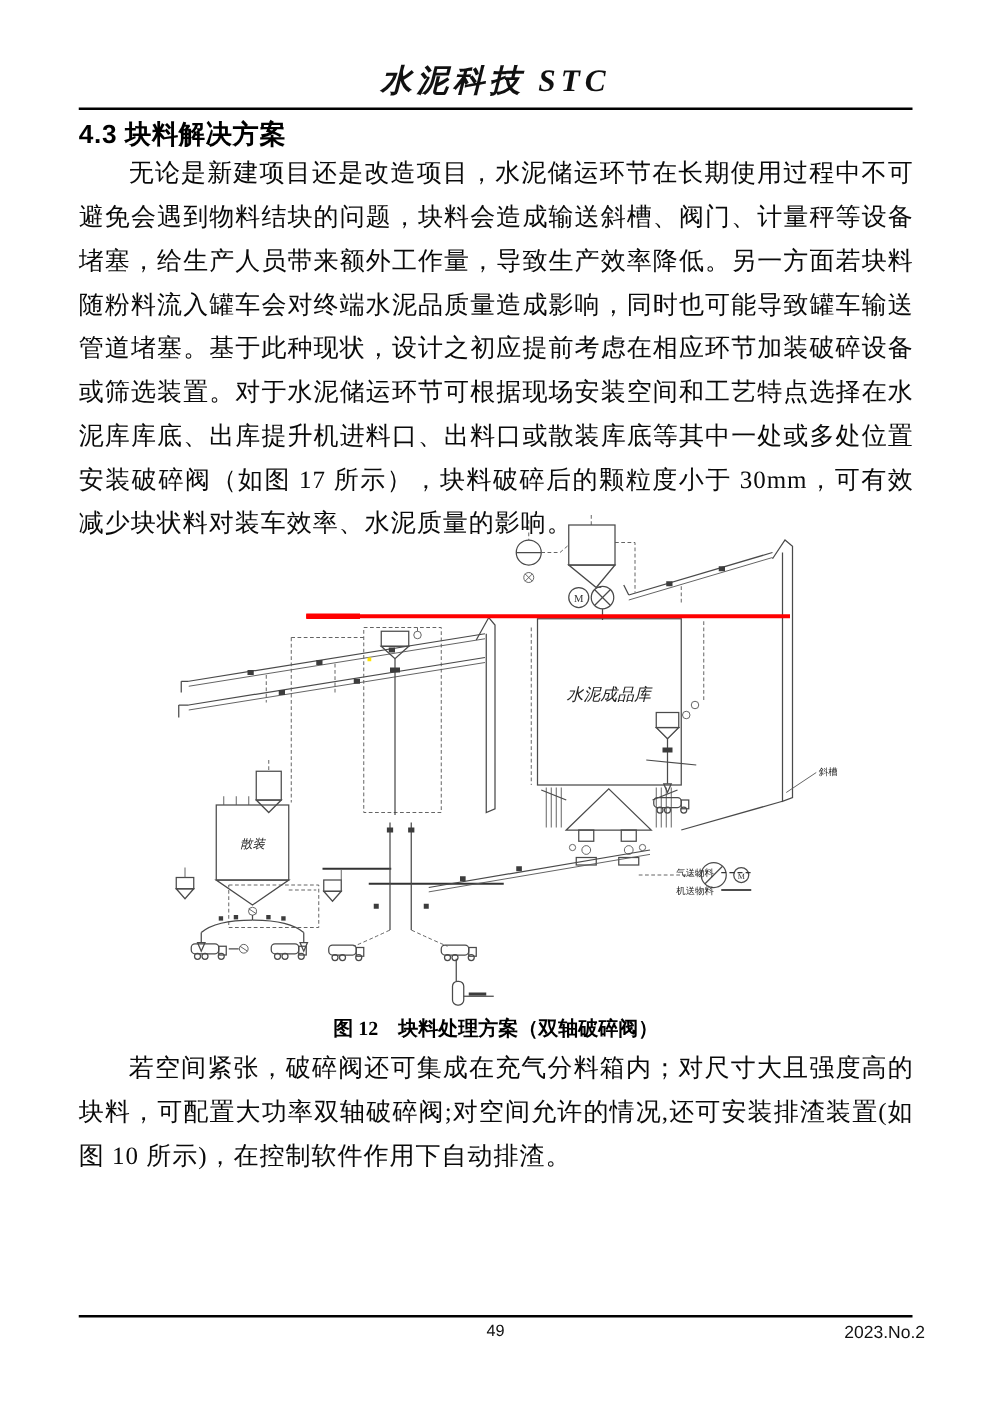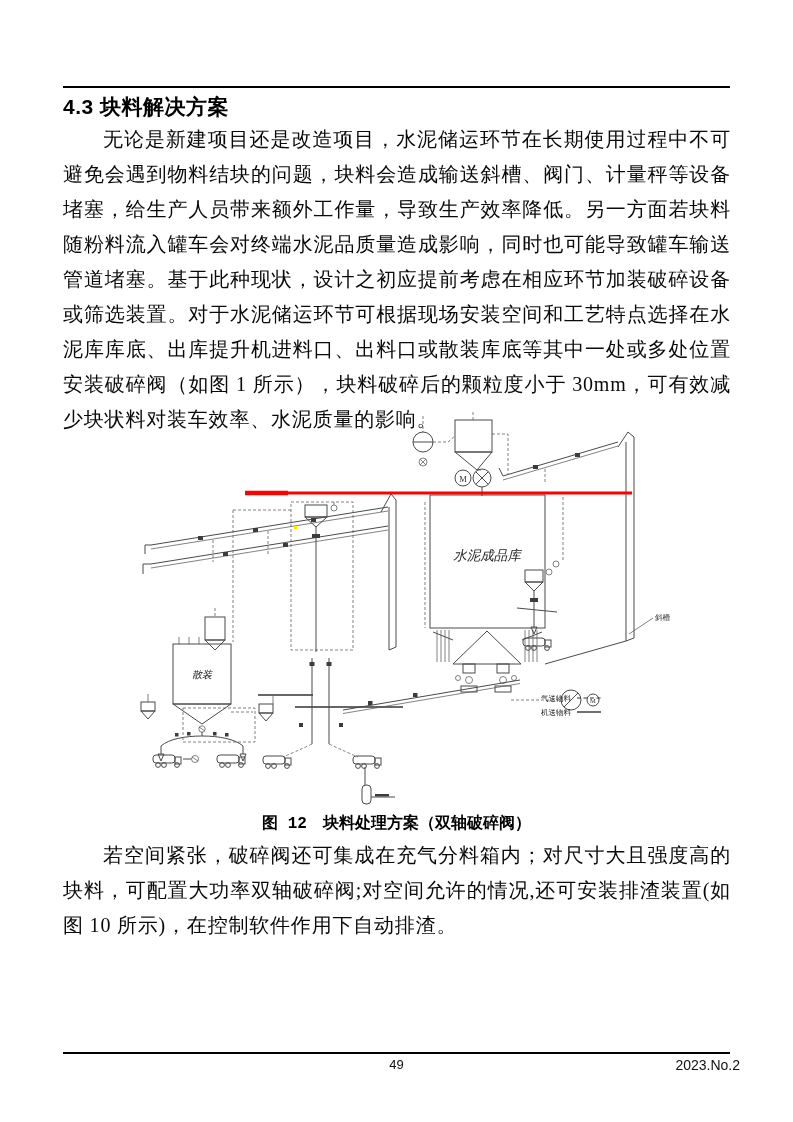--- a/index.html
+++ b/index.html
@@ -29,21 +29,21 @@
     position:absolute; left:63px; width:668px;
     font-size:20px; line-height:35px; letter-spacing:0.8px;
     text-align:justify; text-indent:2em; color:#0a0a0a;
   }
   .para-1 { top:122px; }
   .para-2 { top:838px; }
   .figure-wrap { position:absolute; left:113px; top:412px; width:580px; height:400px; }
   .figure-caption {
     position:absolute; top:813px; left:63px; width:667px;
     text-align:center; font-size:16px; font-weight:bold; color:#000;
-    font-family:Liberation Mono, monospace;
+    font-family:Liberation Serif, serif;
   }
   .footer-rule {
     position:absolute; top:1052px; left:63px; width:667px; height:0;
     border-top:2.5px solid #000;
   }
   .footer-page-number {
     position:absolute; top:1057px; left:63px; width:667px; text-align:center;
     font-size:13px; color:#111;
     font-family:"Liberation Sans","DejaVu Sans",sans-serif;
   }
@@ -56,25 +56,26 @@
   .sv-line { stroke:#4a4a4a; stroke-width:1; fill:none; }
   .sv-thin { stroke:#5a5a5a; stroke-width:0.75; fill:none; }
   .sv-dash { stroke:#5a5a5a; stroke-width:0.75; fill:none; stroke-dasharray:3 2; }
   .sv-fill { fill:#3c3c3c; stroke:none; }
 </style>
 </head>
 <body>
 
 <div class="page">
 
+  <div class="journal-header">水泥科技 STC</div>
   <div class="header-rule"></div>
 
   <div class="section-heading">4.3 块料解决方案</div>
 
-  <div class="body-para para-1">无论是新建项目还是改造项目，水泥储运环节在长期使用过程中不可避免会遇到物料结块的问题，块料会造成输送斜槽、阀门、计量秤等设备堵塞，给生产人员带来额外工作量，导致生产效率降低。另一方面若块料随粉料流入罐车会对终端水泥品质量造成影响，同时也可能导致罐车输送管道堵塞。基于此种现状，设计之初应提前考虑在相应环节加装破碎设备或筛选装置。对于水泥储运环节可根据现场安装空间和工艺特点选择在水泥库库底、出库提升机进料口、出料口或散装库底等其中一处或多处位置安装破碎阀（如图 1 所示），块料破碎后的颗粒度小于 30mm，可有效减少块状料对装车效率、水泥质量的影响。</div>
+  <div class="body-para para-1">无论是新建项目还是改造项目，水泥储运环节在长期使用过程中不可避免会遇到物料结块的问题，块料会造成输送斜槽、阀门、计量秤等设备堵塞，给生产人员带来额外工作量，导致生产效率降低。另一方面若块料随粉料流入罐车会对终端水泥品质量造成影响，同时也可能导致罐车输送管道堵塞。基于此种现状，设计之初应提前考虑在相应环节加装破碎设备或筛选装置。对于水泥储运环节可根据现场安装空间和工艺特点选择在水泥库库底、出库提升机进料口、出料口或散装库底等其中一处或多处位置安装破碎阀（如图 17 所示），块料破碎后的颗粒度小于 30mm，可有效减少块状料对装车效率、水泥质量的影响。</div>
 
   <div class="figure-wrap">
     <svg width="580" height="400" viewBox="0 0 580 400">
       <defs>
         <g id="truck">
           <rect x="0" y="2" width="22" height="8" rx="3" class="sv-line"></rect>
           <rect x="22" y="4" width="6" height="7" class="sv-line"></rect>
           <circle cx="5" cy="12" r="2.4" class="sv-line"></circle>
           <circle cx="11" cy="12" r="2.4" class="sv-line"></circle>
           <circle cx="24" cy="12" r="2.4" class="sv-line"></circle>

